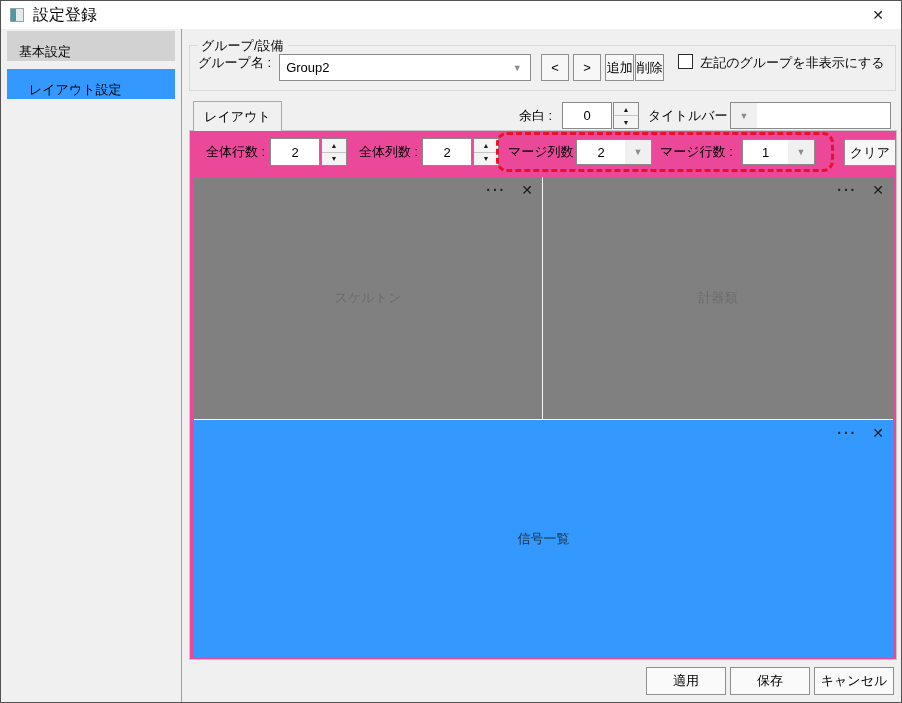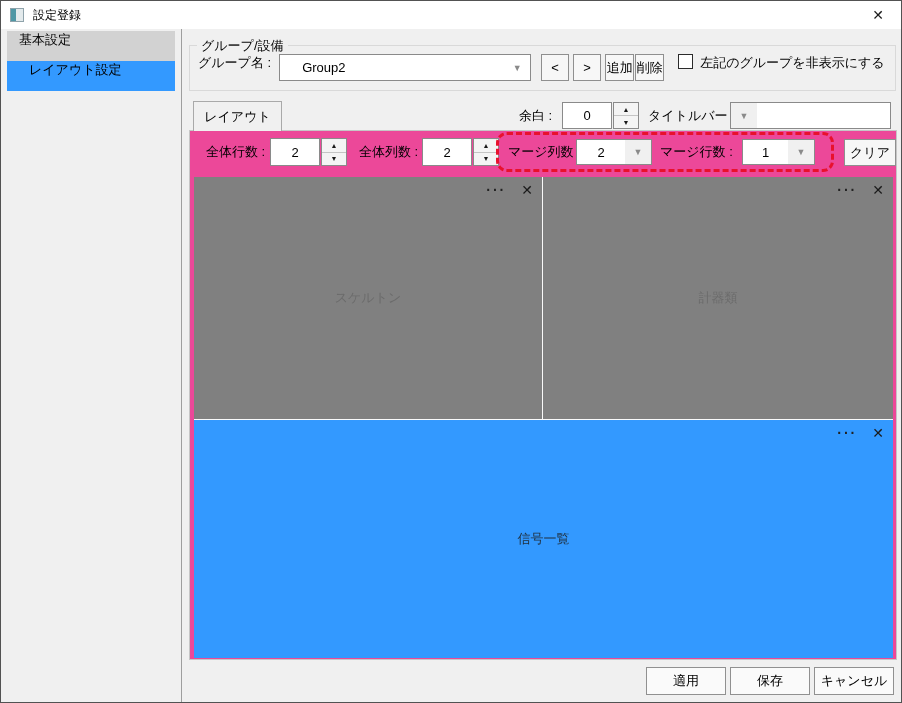--- a/index.html
+++ b/index.html
@@ -4,31 +4,31 @@
 <style>
   html,body{margin:0;padding:0;background:#cfcfcf;}
   .window{
     position:relative; width:902px; height:703px; box-sizing:border-box;
     background:#f0f0f0; border:1px solid #525252; overflow:hidden;
     font-family:"Liberation Sans","DejaVu Sans",sans-serif; font-size:13px; color:#000;
   }
   
   .titlebar{position:absolute;left:0;top:0;right:0;height:28px;background:#fff;display:flex;align-items:center;padding-left:9px;box-sizing:border-box;}
   .app-icon{width:14px;height:14px;border:1px solid #8fa3ab;background:linear-gradient(90deg,#4e97a5 0 45%,#e3eaec 45%);margin-right:9px;box-sizing:border-box;}
-  .window-title{font-size:12px;color:#000;}
+  .window-title{font-size:16px;color:#000;}
   .close-btn{margin-left:auto;width:46px;height:28px;display:flex;align-items:center;justify-content:center;font-size:14px;color:#1a1a1a;cursor:pointer;}
   
   .sidebar{position:absolute;left:0;top:28px;bottom:0;width:181px;border-right:1px solid #9e9e9e;box-sizing:border-box;background:#f0f0f0;}
-  .side-item{height:30px;margin:0 6px;display:flex;align-items:flex-start;padding-left:12px;box-sizing:border-box;cursor:pointer;}
+  .side-item{height:30px;margin:8px 6px;display:flex;align-items:flex-end;padding-left:12px;box-sizing:border-box;cursor:pointer;}
   .side-item.first{margin-top:2px;background:#d2d2d2;}
   .side-item.selected{background:#3399ff;padding-left:22px;}
   
   .btn{background:#f7f7f7;border:1px solid #8f8f8f;box-sizing:border-box;display:flex;align-items:center;justify-content:center;cursor:pointer;}
   .combo{display:flex;border:1px solid #8a8a8a;background:#fff;box-sizing:border-box;cursor:pointer;}
-  .combo-value{flex:1;padding-left:22px;display:flex;align-items:center;overflow:hidden;white-space:nowrap;}
+  .combo-value{flex:1;padding-left:6px;display:flex;align-items:center;overflow:hidden;white-space:nowrap;}
   .combo.centered .combo-value{justify-content:center;padding-left:0;}
   .combo-arrow{width:26px;display:flex;align-items:center;justify-content:center;color:#8a8a8a;font-size:9px;background:#f0f0f0;}
   .combo.whitearrow .combo-arrow{background:#fff;}
   .spinner{display:flex;box-sizing:border-box;}
   .spin-value{width:50px;border:1px solid #8a8a8a;background:#fff;display:flex;align-items:center;justify-content:center;box-sizing:border-box;}
   .spin-btns{width:26px;margin-left:1px;border:1px solid #8a8a8a;display:flex;flex-direction:column;background:#f4f4f4;box-sizing:border-box;}
   .spin-up,.spin-down{flex:1;display:flex;align-items:center;justify-content:center;font-size:7px;color:#1a1a1a;cursor:pointer;}
   .spin-down{border-top:1px solid #c4c4c4;}
   
   .groupbox{position:absolute;left:188px;top:44px;width:707px;height:46px;border:1px solid #d9d9d9;box-sizing:border-box;}

